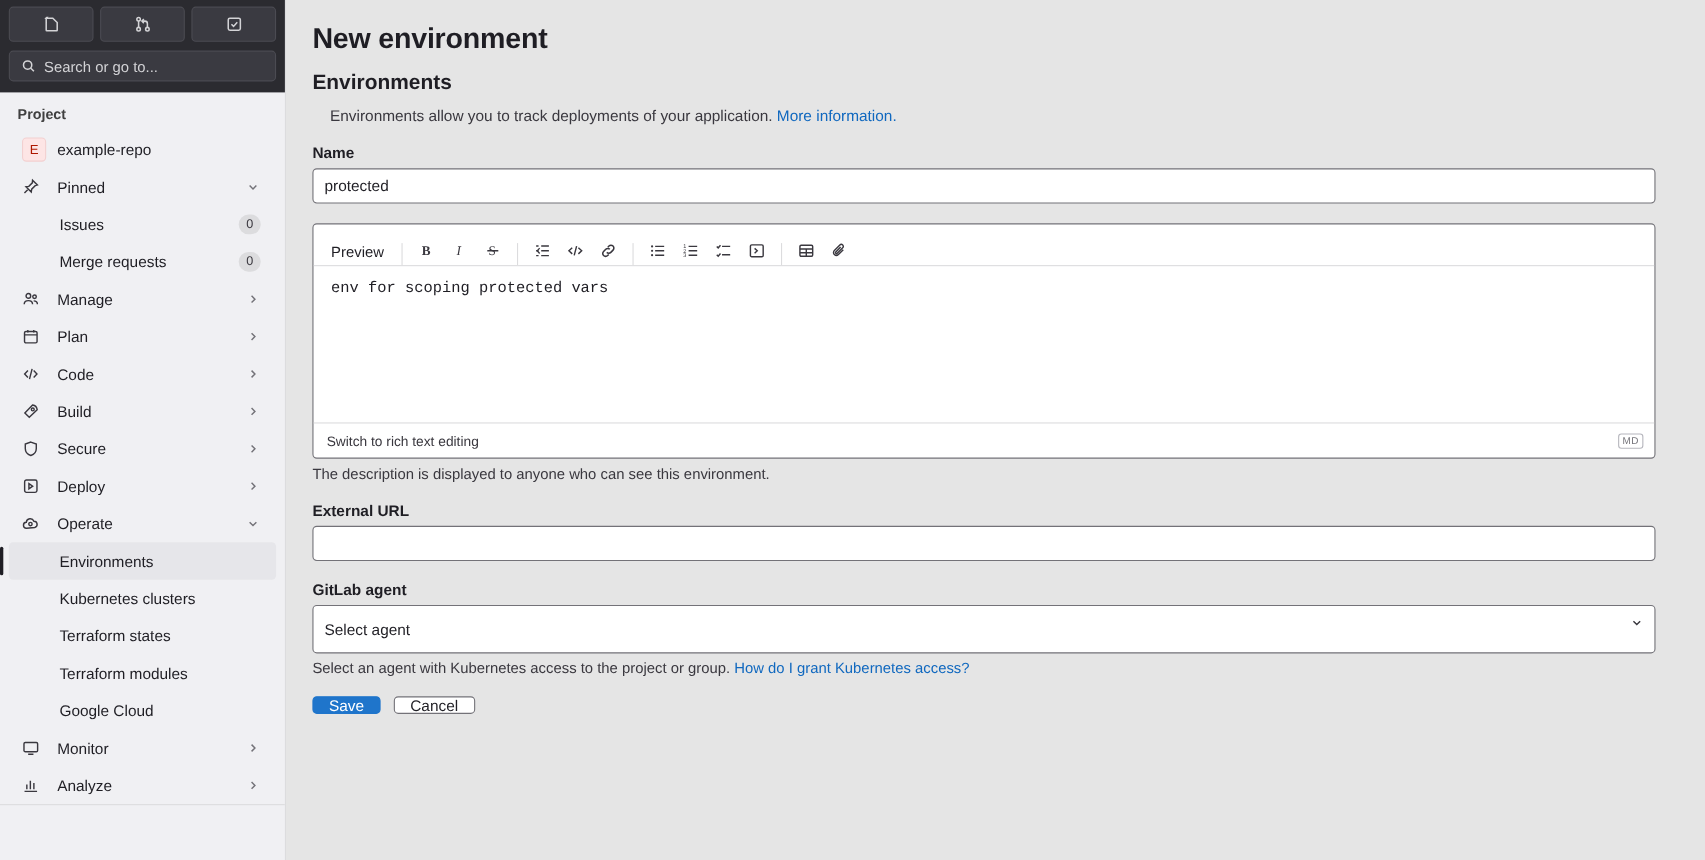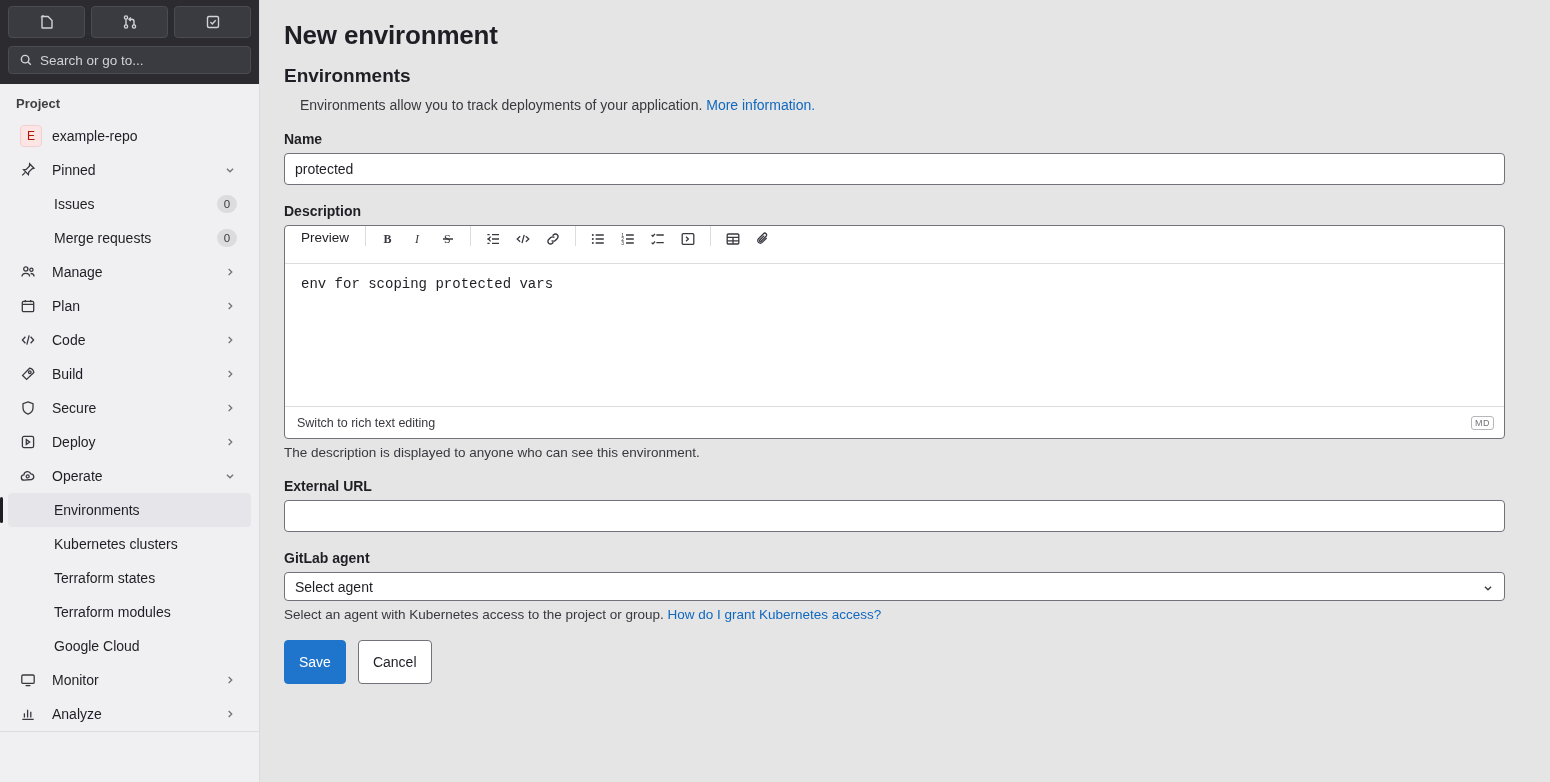--- a/index.html
+++ b/index.html
@@ -164,21 +164,21 @@
 
   
   .md-editor {
     width: 1221px;
     border: 1px solid #737278;
     border-radius: 4px;
     background: #fff;
     overflow: hidden;
   }
   .md-toolbar {
-    display: flex; align-items: flex-start;
+    display: flex; align-items: flex-end;
     height: 38px;
     border-bottom: 1px solid #dcdcde;
     padding: 0 8px;
     gap: 2px;
   }
   .md-preview-btn {
     font-size: 13.5px;
     padding: 4px 8px;
     border-radius: 4px;
     cursor: pointer;
@@ -218,38 +218,38 @@
     letter-spacing: 0.5px;
     font-family: "Liberation Sans", sans-serif;
   }
   .help-text {
     font-size: 13.5px; color: #3a383f;
     margin: 6px 0 18px 0;
   }
 
   .select-wrap { position: relative; width: 1221px; }
   .select-input {
-    width: 1221px; height: 29px;
+    width: 1221px; height: 44px;
     border: 1px solid #737278;
     border-radius: 4px;
     padding: 0 30px 0 10px;
     font-size: 14px;
     color: #1f1e24;
     background: #fff;
     display: flex; align-items: center;
     cursor: pointer;
   }
   .select-chev {
     position: absolute; right: 10px; top: 9px;
     pointer-events: none; color: #3a383f;
   }
 
   .btn-row { display: flex; gap: 12px; margin-top: 10px; }
   .btn {
-    height: 44px; padding: 0 14px;
+    height: 16px; padding: 0 14px;
     border-radius: 4px;
     font-size: 14px;
     display: inline-flex; align-items: center; justify-content: center;
     cursor: pointer;
     font-family: "Liberation Sans", sans-serif;
   }
   .btn-primary { background: #1f75cb; color: #fff; border: 1px solid #1f75cb; }
   .btn-secondary { background: #fff; color: #1f1e24; border: 1px solid #737278; }
 </style>
 </head>
@@ -485,21 +485,20 @@
       <span>Environments allow you to track deployments of your application.</span>
       <a class="link" href="#">More information.</a>
     </p>
 
     <div class="field-block">
       <label class="field-label">Name</label>
       <input class="text-input" type="text" value="protected" style="">
     </div>
 
     <div>
-      <label class="field-label">Description</label>
       <div class="md-editor">
         <div class="md-toolbar">
           <div class="md-preview-btn">Preview</div>
           <div class="md-sep"></div>
 
           <div class="md-btn">
             <svg width="16" height="16" viewBox="0 0 16 16" fill="#3a383f">
                 <text x="3.4" y="12" font-family="Liberation Serif, serif" font-size="12" font-weight="bold">B</text>
               </svg>
           </div>

